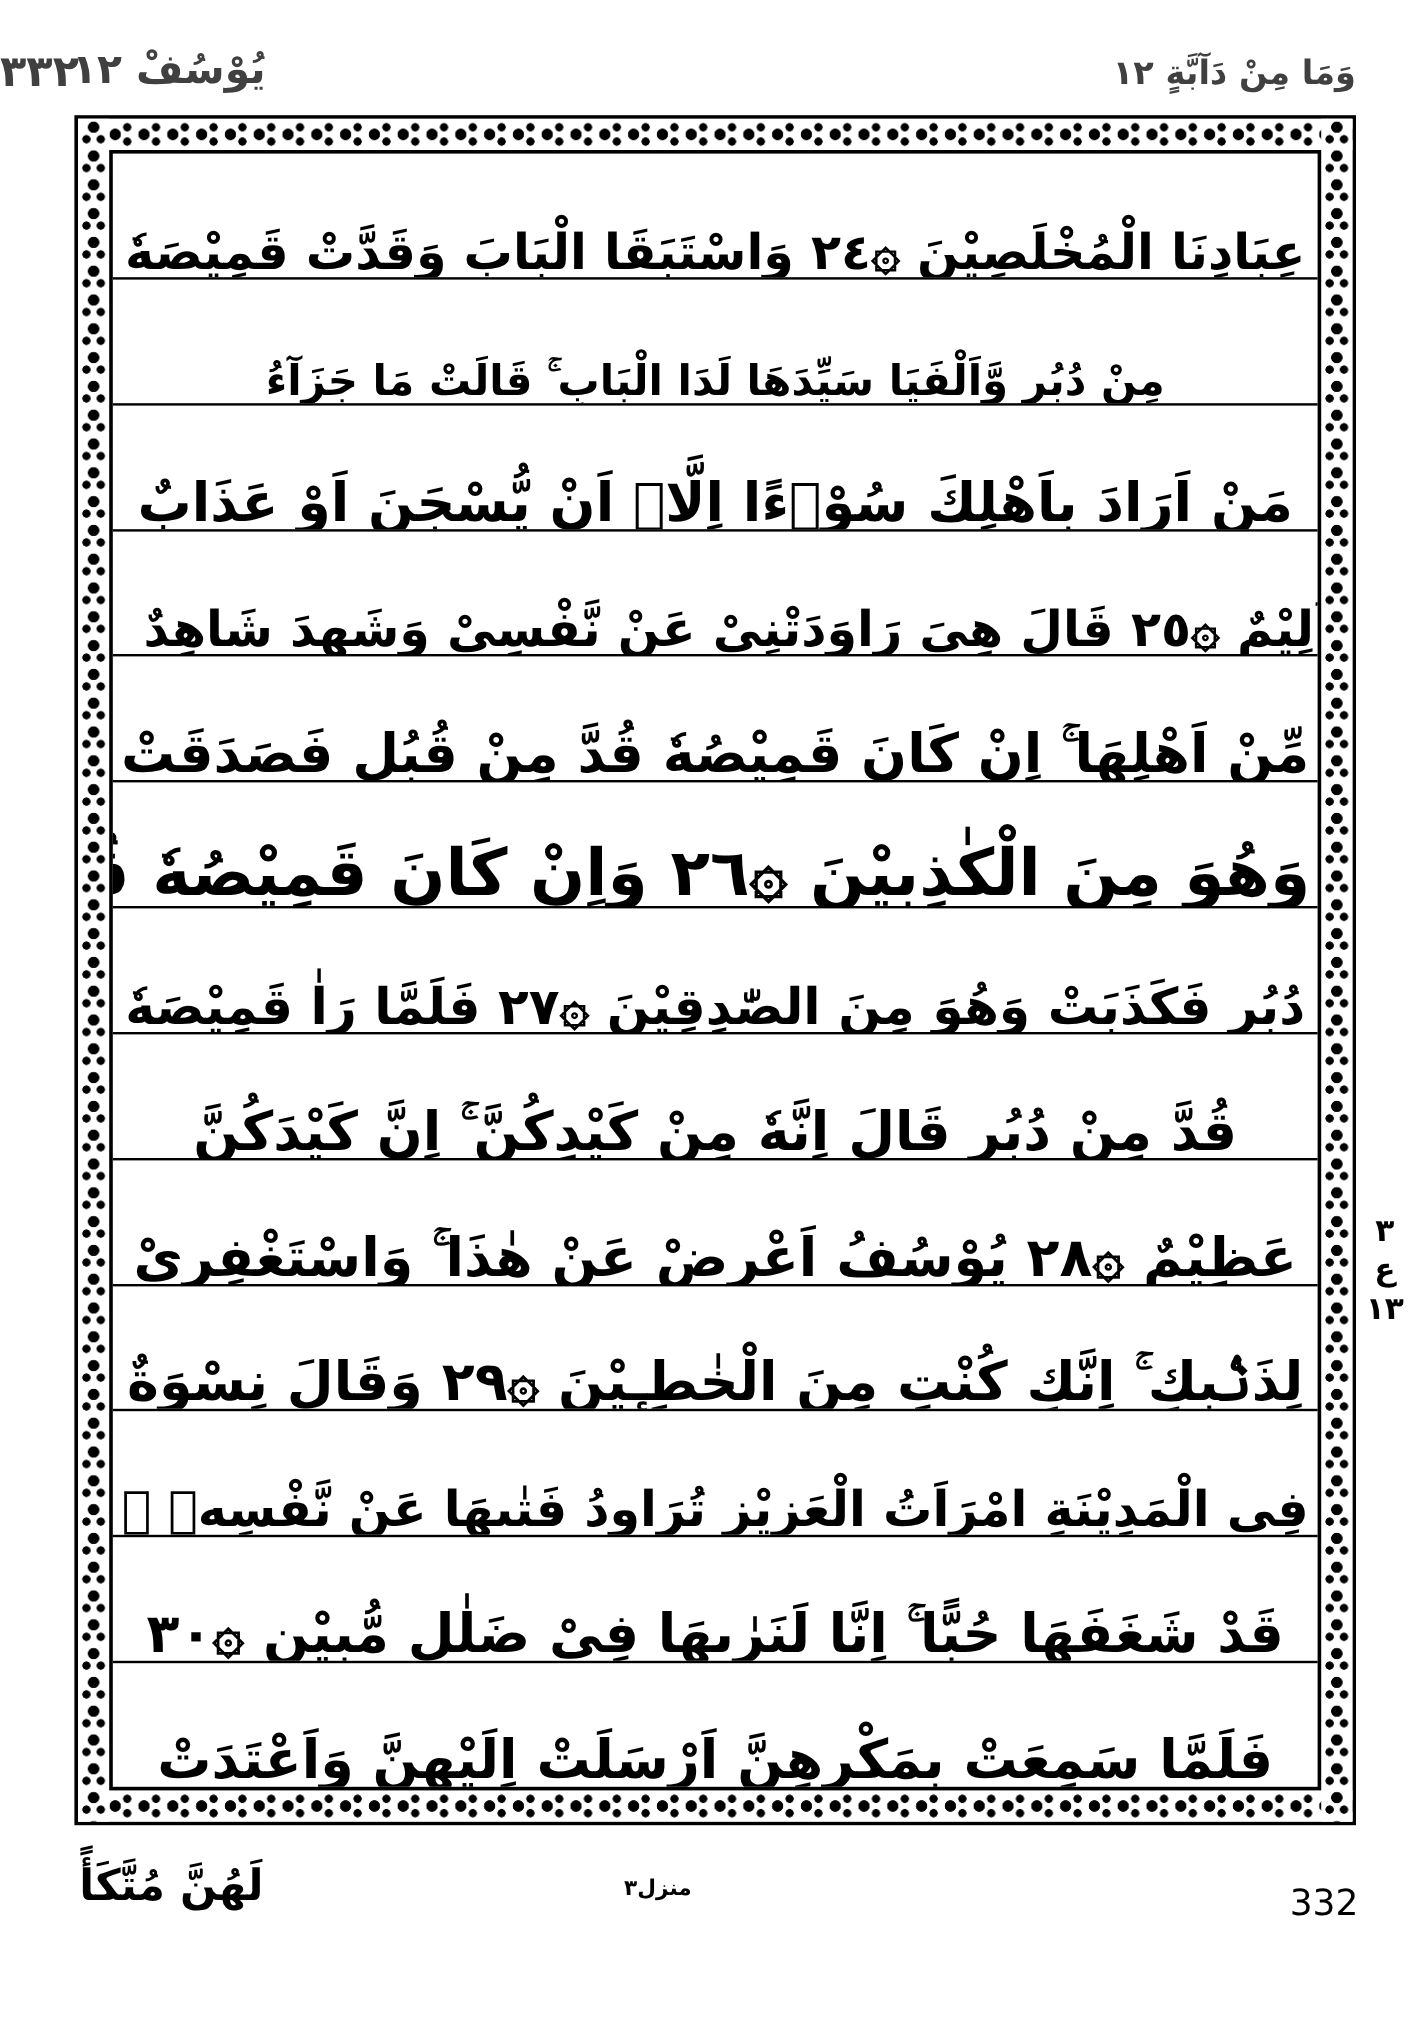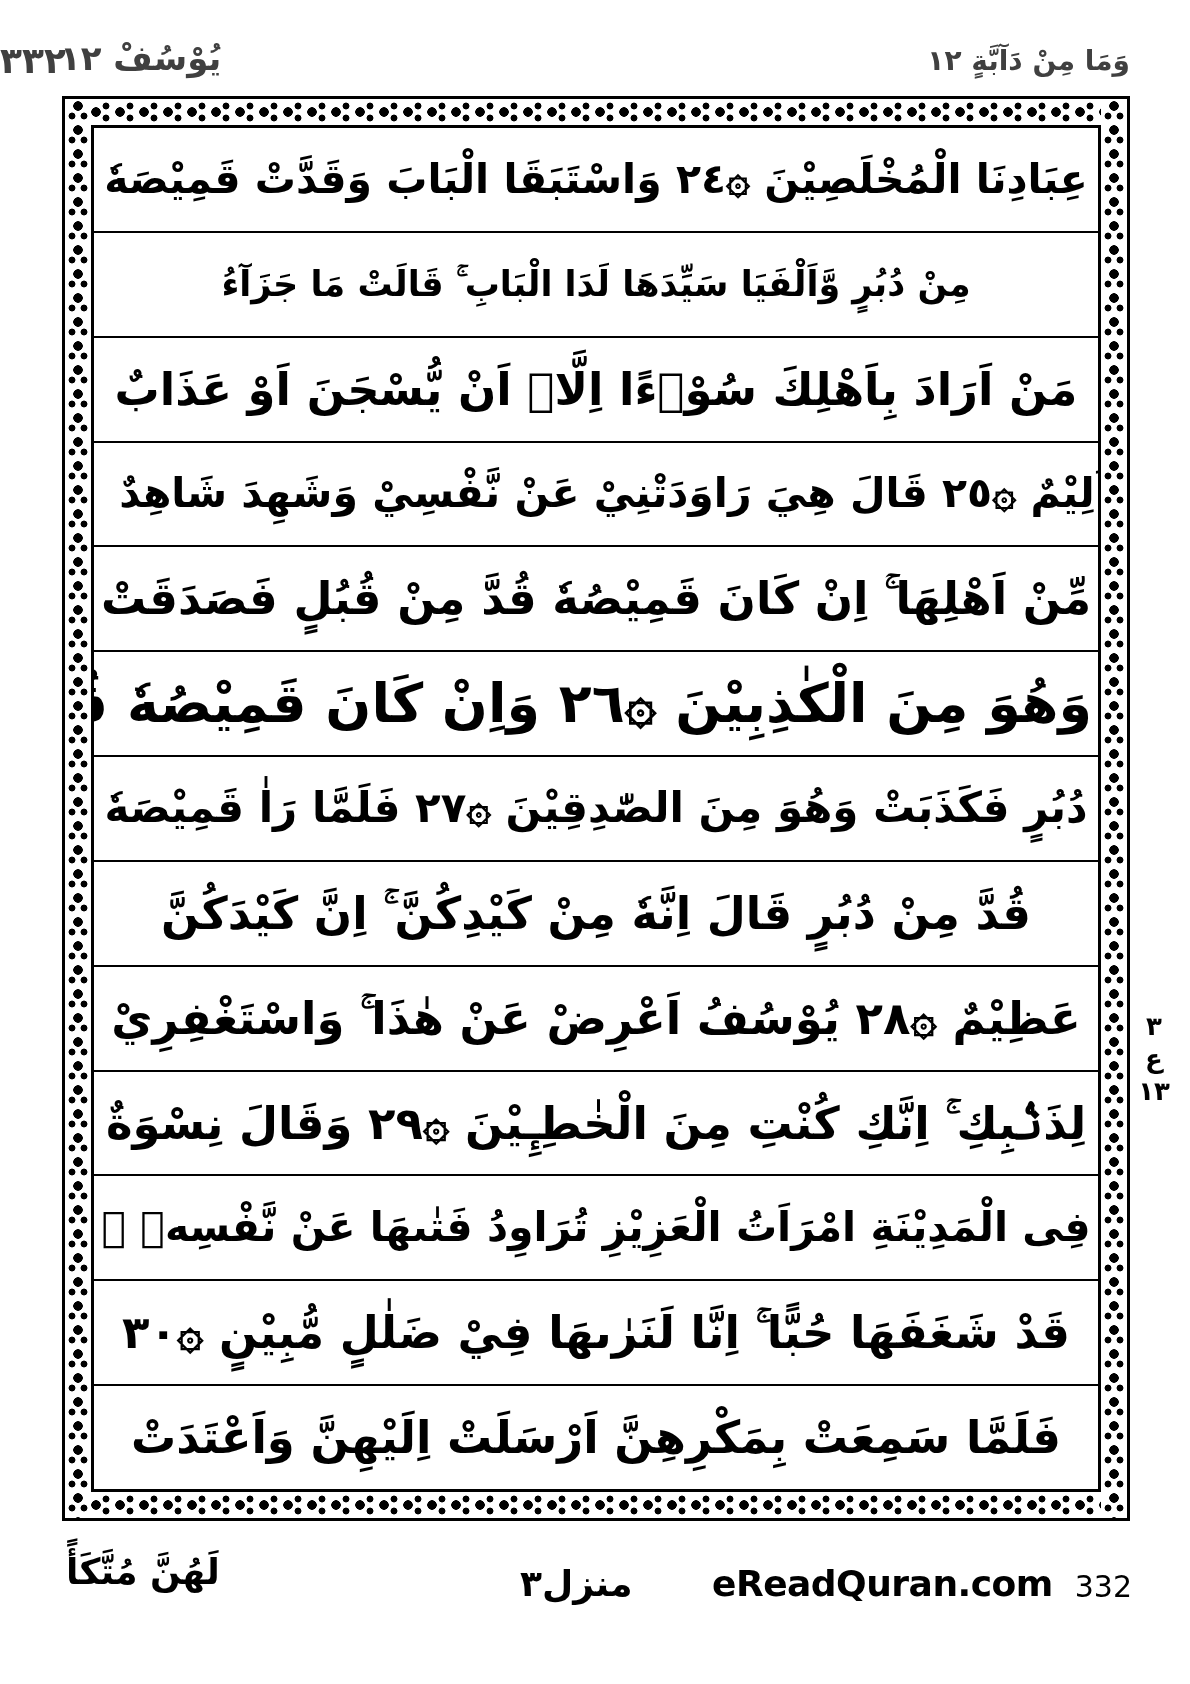--- a/index.html
+++ b/index.html
@@ -104,21 +104,21 @@
     box-sizing: border-box;
     background: #ffffff;
     display: flex;
     flex-direction: column;
   }
 
   .ayah-line {
     flex: 1 1 0;
     border-bottom: 2.5px solid #000;
     display: flex;
-    align-items: center;
+    align-items: flex-end;
     justify-content: center;
     direction: rtl;
     overflow: hidden;
     padding: 0 6px;
     box-sizing: border-box;
   }
   .ayah-line:last-child { border-bottom: none; }
 
   .ayah-text {
     font-family: "DejaVu Sans", sans-serif;
@@ -167,21 +167,21 @@
   .ftr-catchword {
     left: 66px;
     top: 2px;
     font-size: 36px;
     font-weight: bold;
     direction: rtl;
   }
   .ftr-manzil {
     left: 520px;
     top: 14px;
-    font-size: 36px;
+    font-size: 18px;
     font-weight: bold;
     direction: rtl;
   }
   .ftr-site {
     left: 712px;
     top: 14px;
     font-size: 36px;
     font-weight: bold;
     letter-spacing: -0.5px;
   }
@@ -251,15 +251,14 @@
 
 <div class="ruku-marker">
   <span>٣</span>
   <span>ع</span>
   <span>١٣</span>
 </div>
 
 <div class="page-footer">
   <div class="ftr-item ftr-catchword">لَهُنَّ مُتَّكَأً</div>
   <div class="ftr-item ftr-manzil">منزل٣</div>
-  <div class="ftr-item ftr-site">eReadQuran.com</div>
   <div class="ftr-item ftr-pagenum">332</div>
 </div>
 
 </body></html>

